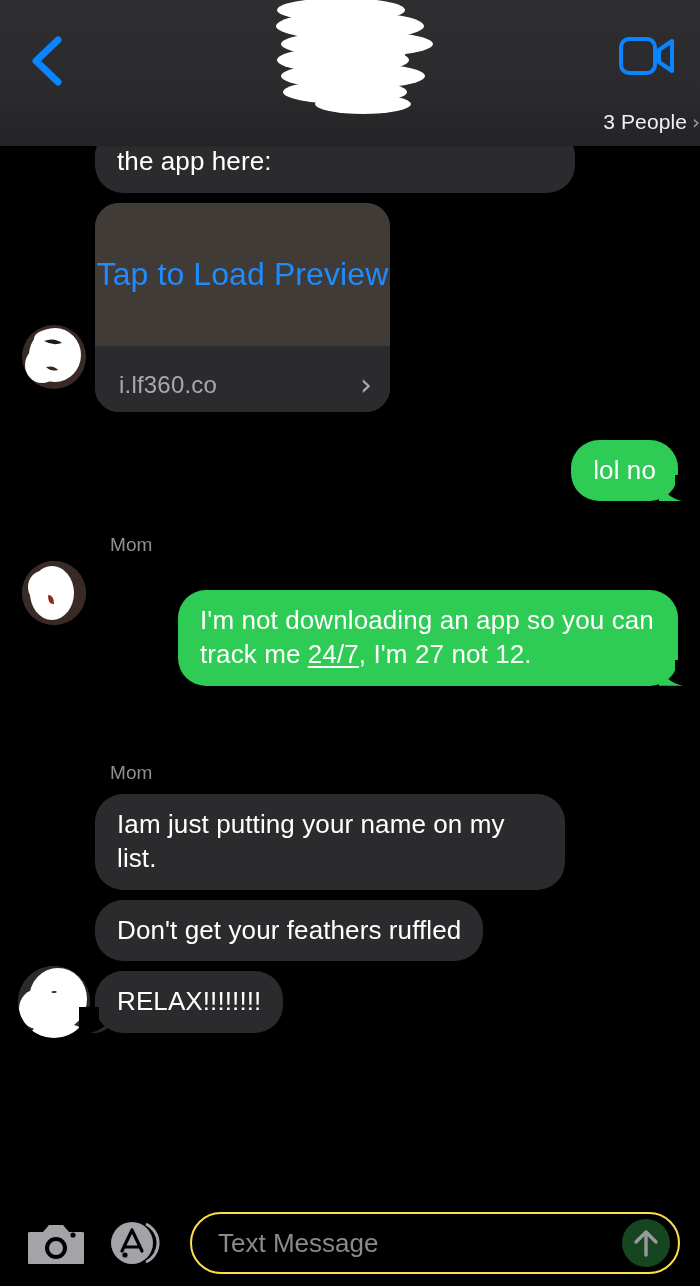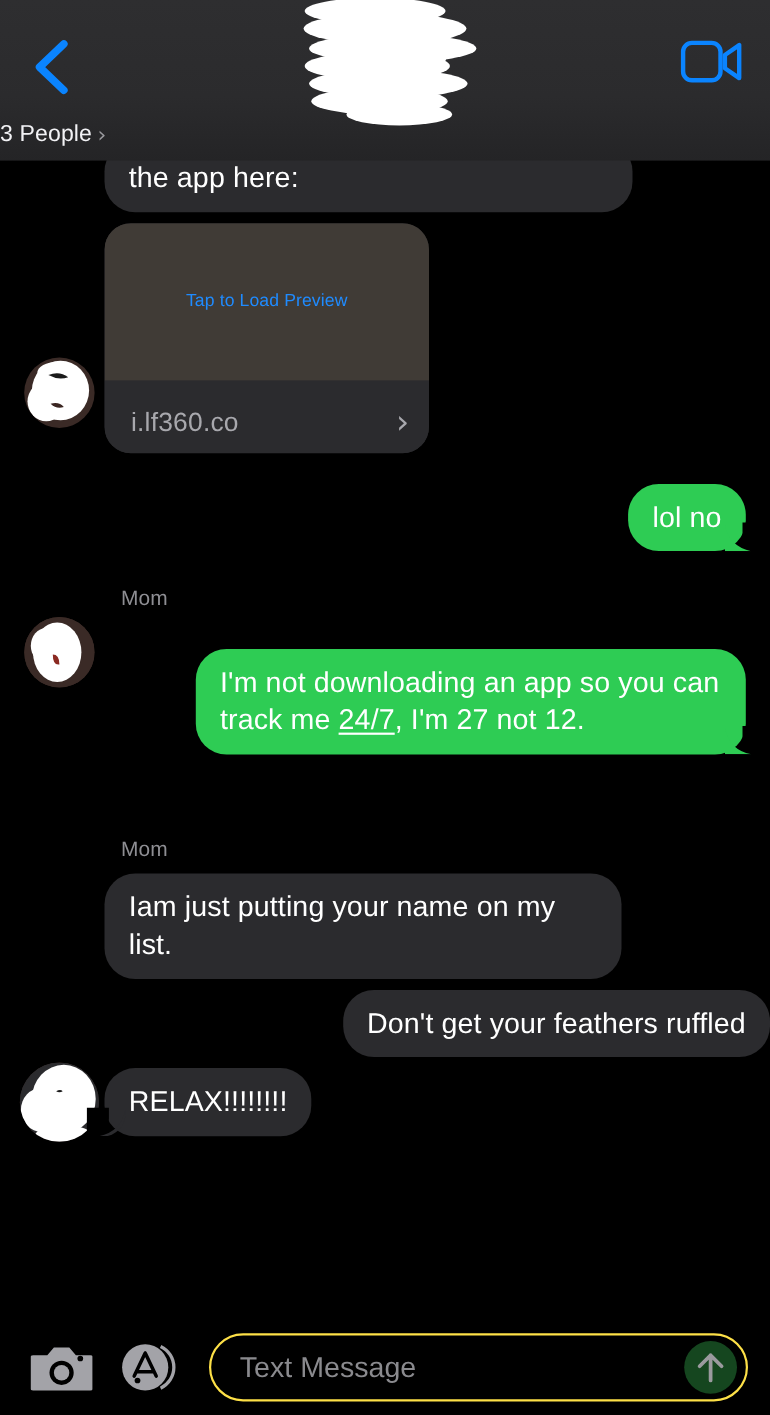--- a/index.html
+++ b/index.html
@@ -53,21 +53,21 @@
     left: 50%; top: -6px;
     transform: translateX(-50%);
     width: 210px; height: 122px;
   }
   .people-row {
     position: absolute;
     left: 0; bottom: 12px;
     width: 700px;
     display: flex;
     align-items: center;
-    justify-content: flex-start;
+    justify-content: flex-end;
     gap: 5px;
   }
   .people-label {
     font-size: 21px;
     color: #f2f2f5;
     letter-spacing: .1px;
   }
   .people-chevron {
     color: #9a9a9e;
     font-size: 20px;
@@ -182,21 +182,21 @@
   }
   .link-card-top {
     height: 143px;
     background: #403b36;
     display: flex;
     align-items: center;
     justify-content: center;
   }
   .link-card-cta {
     color: #1f8bff;
-    font-size: 16px;
+    font-size: 32px;
     letter-spacing: .1px;
   }
   .link-card-bottom {
     height: 66px;
     background: #2b2b2e;
     display: flex;
     align-items: center;
     justify-content: space-between;
     padding: 12px 18px 0 24px;
   }
@@ -321,21 +321,21 @@
     <div class="msg-row" style="margin-top:22px;">
       <div class="sender-label">Mom</div>
     </div>
 
     <div class="msg-row" style="margin-top:10px;">
       <div class="bubble incoming" style="max-width:470px;">
         <span>Iam just putting your name on my list.</span>
       </div>
     </div>
 
-    <div class="msg-row" style="margin-top:10px;text-align:right;">
+    <div class="msg-row" style="margin-top:10px;">
       <div class="bubble incoming">
         <span>Don't get your feathers ruffled</span>
       </div>
     </div>
 
 
     <div class="msg-row" style="margin-top:10px;">
       <div class="avatar" style="left:18px; top:-5px; width:72px; height:72px;">
         <svg class="scribble" viewBox="0 0 72 72">
           <rect width="72" height="72" fill="#2b2b2e"></rect>

